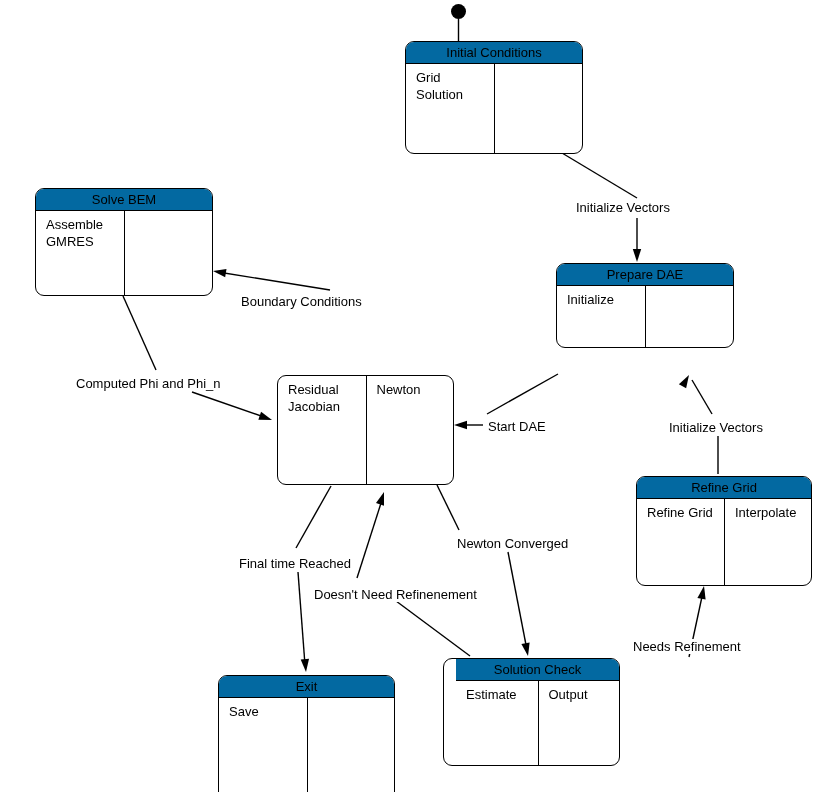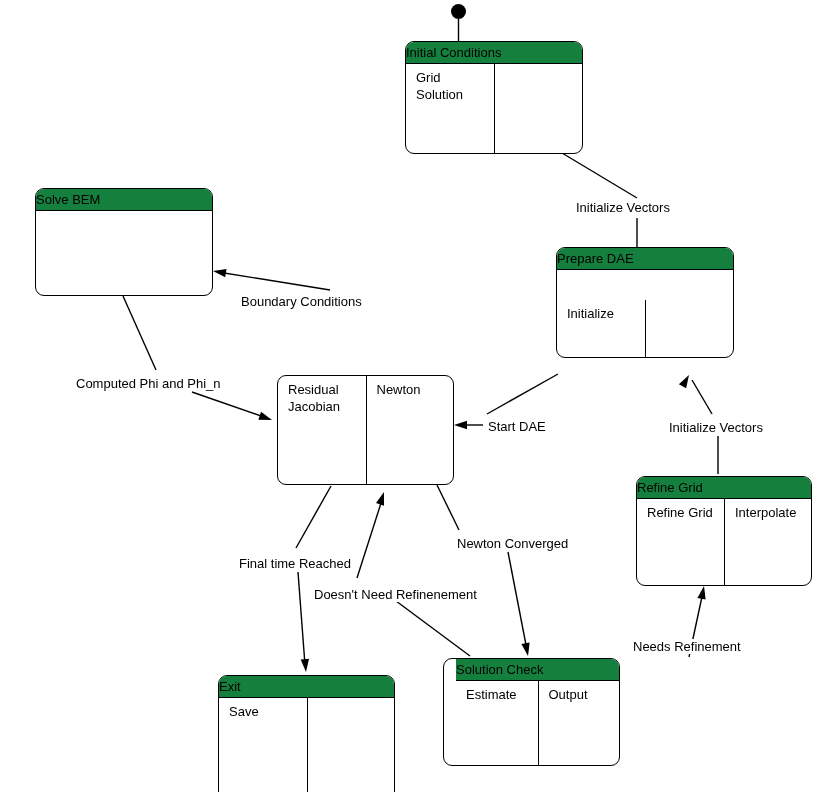--- a/index.html
+++ b/index.html
@@ -31,24 +31,25 @@
     border: 1.6px solid #000000;
     border-radius: 9px;
     background: #ffffff;
     display: flex;
     flex-direction: column;
     overflow: hidden;
   }
   .state-title {
     height: 21px;
     line-height: 21px;
+    text-align: center;
     font-size: 13px;
     border-bottom: 1.6px solid #000000;
     white-space: nowrap;
-    background: #15803d;
+    background: #0369a1;
   }
   .state-body {
     flex: 1 1 auto;
     display: flex;
     flex-direction: row;
     min-height: 0;
   }
   .compartment {
     flex: 1 1 50%;
     padding: 5px 0 0 10px;
@@ -117,22 +118,27 @@
       <div class="state-box" style="left: 405px; top: 41px; width: 178px; height: 113px;">
         <div class="state-title">Initial Conditions</div>
         <div class="state-body">
           <div class="compartment left">Grid
 Solution</div>
           <div class="compartment right"></div>
         </div>
       </div>
       <div class="state-box" style="left: 35px; top: 188px; width: 178px; height: 108px;">
         <div class="state-title">Solve BEM</div>
+        <div class="state-body">
+          <div class="compartment left">Assemble
+GMRES</div>
+          <div class="compartment right"></div>
+        </div>
       </div>
-      <div class="state-box" style="left: 556px; top: 247px; width: 178px; height: 111px; gap: 30px;">
+      <div class="state-box" style="left: 556px; top: 263px; width: 178px; height: 85px;">
         <div class="state-title">Prepare DAE</div>
         <div class="state-body">
           <div class="compartment left">Initialize</div>
           <div class="compartment right"></div>
         </div>
       </div>
       <div class="state-box" style="left: 277px; top: 375px; width: 177px; height: 110px;">
         <div class="state-body">
           <div class="compartment left">Residual
 Jacobian</div>

